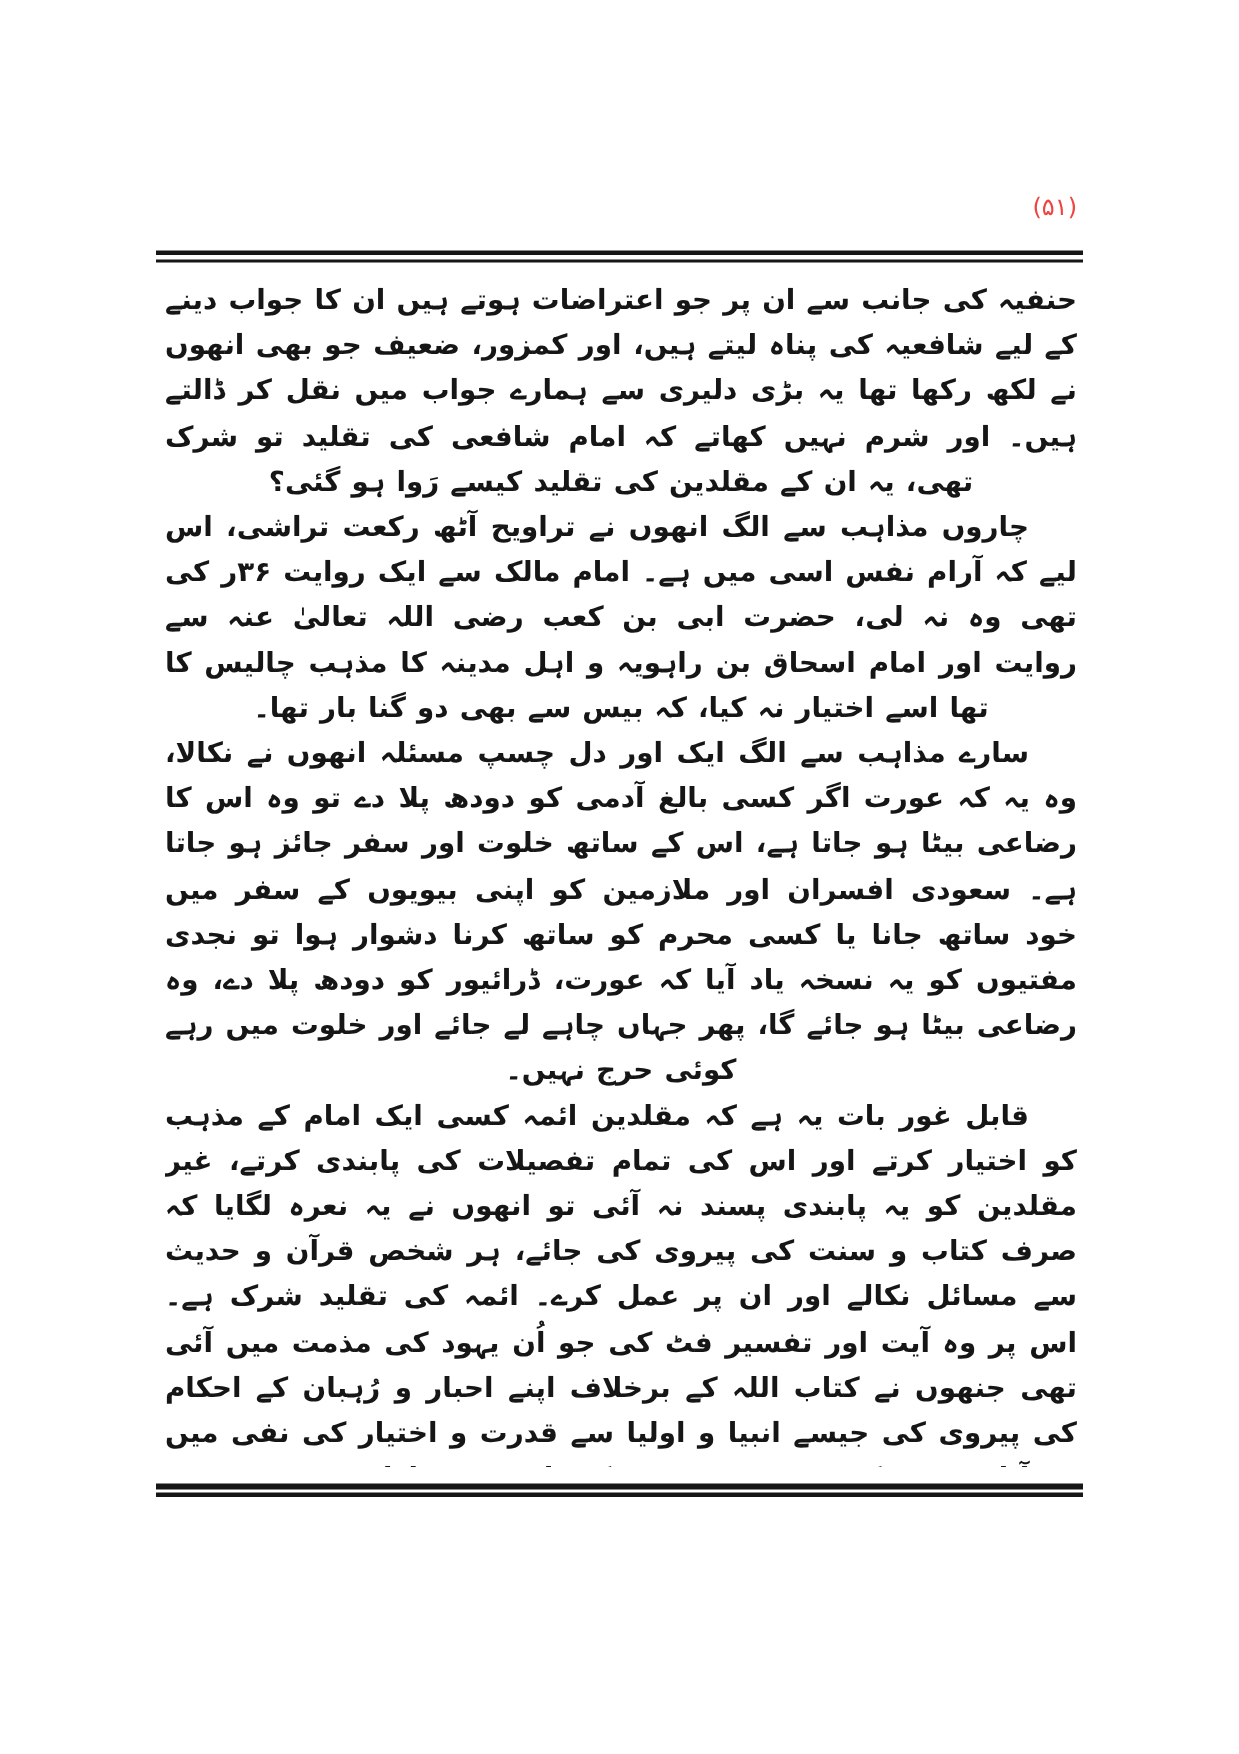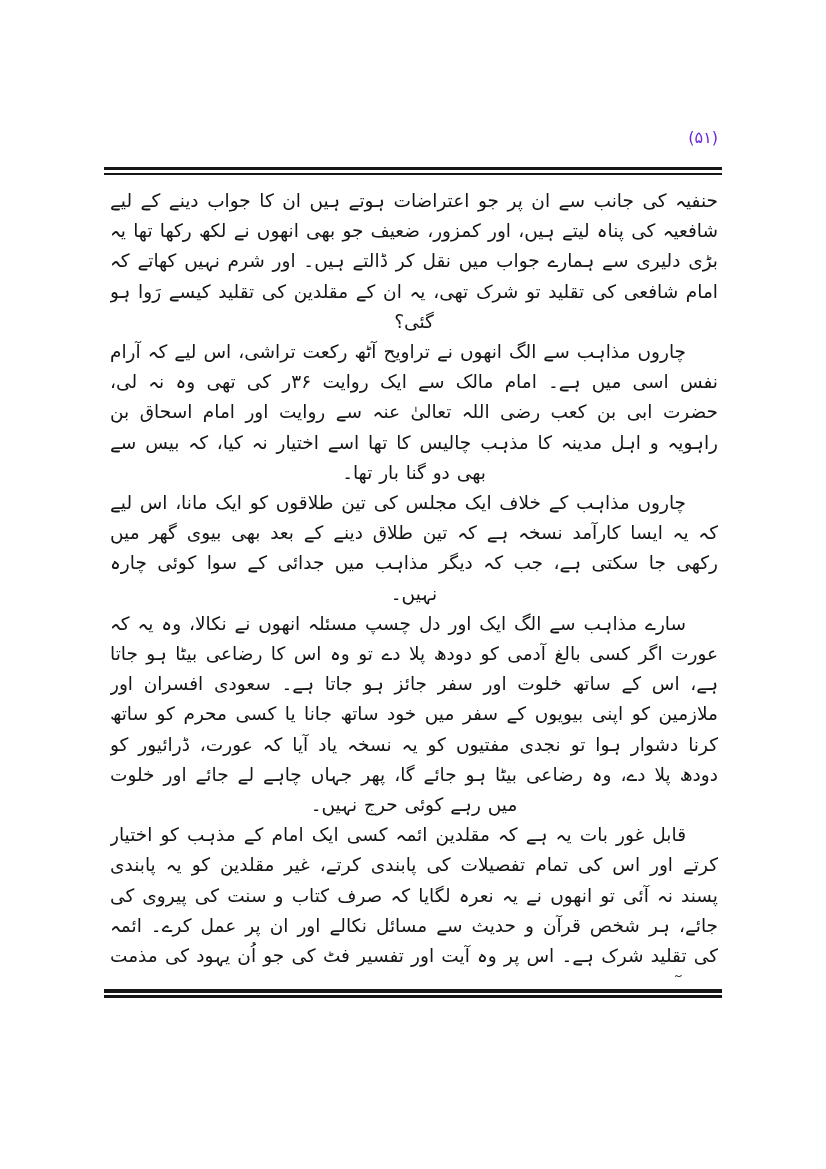--- a/index.html
+++ b/index.html
@@ -27,21 +27,21 @@
   }
   .book-title {
     font-size: 19px;
     font-weight: bold;
     color: #141414;
     letter-spacing: 0px;
     line-height: 1.6;
   }
   .page-number {
     font-size: 16px;
-    color: #6d28d9;
+    color: #ef4444;
     direction: ltr;
     padding-left: 18px;
     padding-bottom: 2px;
   }
   .header-rule {
     position: absolute;
     top: 167px; right: 104px; left: 104px;
     height: 8px;
     border-top: 3px solid #161616;
     border-bottom: 2px solid #161616;
@@ -51,20 +51,21 @@
     top: 186px; right: 108px; left: 110px;
     height: 792px;
     overflow: hidden;
     color: #161616;
     font-size: 18.5px;
     line-height: 30.2px;
     text-align: justify;
     text-align-last: center;
     direction: rtl;
     word-spacing: 1px;
+    font-weight: bold;
   }
   .body-text p { text-indent: 32px; }
   .body-text p.no-indent { text-indent: 0; }
   .bottom-rule {
     position: absolute;
     top: 989px; right: 104px; left: 104px;
     height: 9px;
     border-top: 4px solid #161616;
     border-bottom: 3px solid #161616;
   }
@@ -76,21 +77,20 @@
 
   <div class="header">
     <div class="page-number">(۵۱)</div>
   </div>
 
   <div class="header-rule"></div>
 
   <div class="body-text">
     <p class="no-indent">حنفیہ کی جانب سے ان پر جو اعتراضات ہوتے ہیں ان کا جواب دینے کے لیے شافعیہ کی پناہ لیتے ہیں، اور کمزور، ضعیف جو بھی انھوں نے لکھ رکھا تھا یہ بڑی دلیری سے ہمارے جواب میں نقل کر ڈالتے ہیں۔ اور شرم نہیں کھاتے کہ امام شافعی کی تقلید تو شرک تھی، یہ ان کے مقلدین کی تقلید کیسے رَوا ہو گئی؟</p>
     <p>چاروں مذاہب سے الگ انھوں نے تراویح آٹھ رکعت تراشی، اس لیے کہ آرام نفس اسی میں ہے۔ امام مالک سے ایک روایت ۳۶ر کی تھی وہ نہ لی، حضرت ابی بن کعب رضی اللہ تعالیٰ عنہ سے روایت اور امام اسحاق بن راہویہ و اہل مدینہ کا مذہب چالیس کا تھا اسے اختیار نہ کیا، کہ بیس سے بھی دو گنا بار تھا۔</p>
-    <p>چاروں مذاہب کے خلاف ایک مجلس کی تین طلاقوں کو ایک مانا، اس لیے کہ یہ ایسا کارآمد نسخہ ہے کہ تین طلاق دینے کے بعد بھی بیوی گھر میں رکھی جا سکتی ہے، جب کہ دیگر مذاہب میں جدائی کے سوا کوئی چارہ نہیں۔</p>
     <p>سارے مذاہب سے الگ ایک اور دل چسپ مسئلہ انھوں نے نکالا، وہ یہ کہ عورت اگر کسی بالغ آدمی کو دودھ پلا دے تو وہ اس کا رضاعی بیٹا ہو جاتا ہے، اس کے ساتھ خلوت اور سفر جائز ہو جاتا ہے۔ سعودی افسران اور ملازمین کو اپنی بیویوں کے سفر میں خود ساتھ جانا یا کسی محرم کو ساتھ کرنا دشوار ہوا تو نجدی مفتیوں کو یہ نسخہ یاد آیا کہ عورت، ڈرائیور کو دودھ پلا دے، وہ رضاعی بیٹا ہو جائے گا، پھر جہاں چاہے لے جائے اور خلوت میں رہے کوئی حرج نہیں۔</p>
     <p>قابل غور بات یہ ہے کہ مقلدین ائمہ کسی ایک امام کے مذہب کو اختیار کرتے اور اس کی تمام تفصیلات کی پابندی کرتے، غیر مقلدین کو یہ پابندی پسند نہ آئی تو انھوں نے یہ نعرہ لگایا کہ صرف کتاب و سنت کی پیروی کی جائے، ہر شخص قرآن و حدیث سے مسائل نکالے اور ان پر عمل کرے۔ ائمہ کی تقلید شرک ہے۔ اس پر وہ آیت اور تفسیر فٹ کی جو اُن یہود کی مذمت میں آئی تھی جنھوں نے کتاب اللہ کے برخلاف اپنے احبار و رُہبان کے احکام کی پیروی کی جیسے انبیا و اولیا سے قدرت و اختیار کی نفی میں وہ آیات پیش کرتے ہیں جو بتوں کے بارے میں نازل ہوئیں۔ صحیح بخاری کے مطابق خوارج کا بھی یہی طریقہ تھا کہ وہ مشرکین سے متعلق آیات کو مومنین پر فِٹ کرتے۔</p>
 
   </div>
 
   <div class="bottom-rule"></div>
 
 </div>
 
 </body></html>

